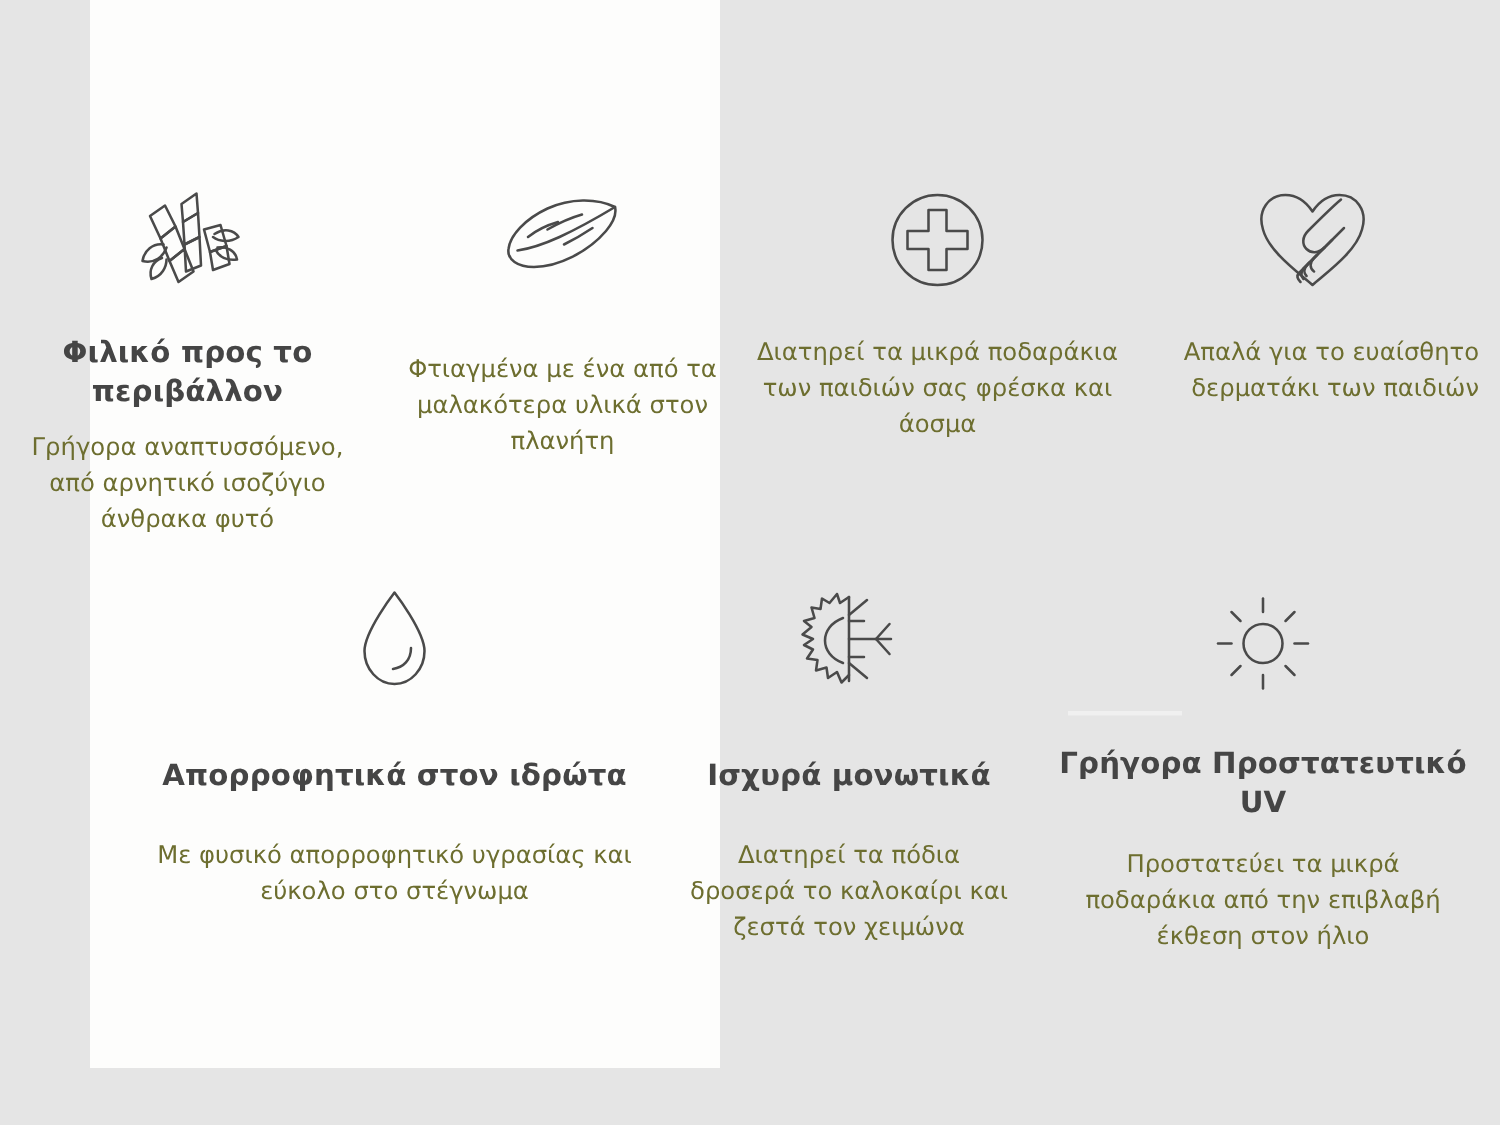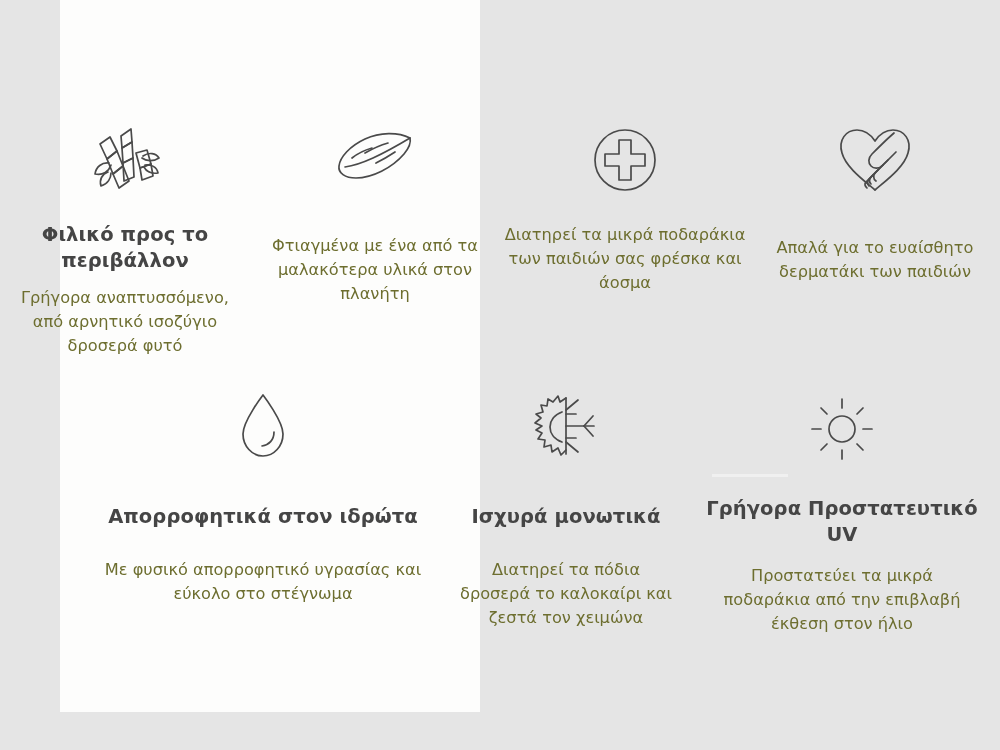--- a/index.html
+++ b/index.html
@@ -89,21 +89,21 @@
   .row-top .c1 .feature-title { width: 200px; }
   .row-top .c1 .feature-desc  { width: 228px; margin-top: 12px; }
 
   .row-top .c2 .feature-title { width: 236px; }
   .row-top .c2 .feature-desc  { width: 208px; margin-top: 38px; }
 
   .row-top .c3 .feature-title { width: 248px; }
   .row-top .c3 .feature-desc  { width: 248px; margin-top: 27px; }
 
   .row-top .c4 .feature-title { width: 230px; }
-  .row-top .c4 .feature-desc  { width: 222px; margin-top: 40px; }
+  .row-top .c4 .feature-desc  { width: 222px; margin-top: 27px; text-align: right; }
 
   
   .row-top .c1 .icon-wrap { height: 92px; }
   .row-top .c2 .icon-wrap { height: 92px; padding-bottom: 8px; }
   .row-top .c3 .icon-wrap { height: 92px; }
   .row-top .c4 .icon-wrap { height: 92px; padding-bottom: 2px; }
 
   
   .row-bottom { padding-left: 91px; }
   .row-bottom .b1 { width: 344px; }
@@ -157,21 +157,21 @@
           <path d="M54 48 L65 44 L67 56 L56 60 Z"></path>
 
           <path d="M23 43 C16 42 10 47 9 54 C17 56 23 51 25 45"></path>
           <path d="M22 52 C16 54 13 60 15 66 C22 64 25 58 25 53"></path>
 
           <path d="M57 36 C63 32 70 33 73 38 C67 42 60 41 56 38"></path>
           <path d="M59 45 C65 44 71 47 72 53 C65 54 60 51 58 47"></path>
         </svg>
       </div>
       <div class="feature-title" style="color: rgb(69, 69, 69);">Φιλικό προς το περιβάλλον</div>
-      <div class="feature-desc" style="color: rgb(109, 110, 47);">Γρήγορα  αναπτυσσόμενο, από αρνητικό ισοζύγιο δροσερά φυτό</div>
+      <div class="feature-desc" style="color: rgb(109, 110, 47);">Γρήγορα  αναπτυσσόμενο, από αρνητικό ισοζύγιο άνθρακα φυτό</div>
     </div>
 
     <div class="feature c2">
       <div class="icon-wrap">
         <svg width="86" height="60" viewBox="0 0 86 60" aria-hidden="true" style="stroke: rgb(74, 74, 74);">
           <path d="M78 10 C66 4 48 4 33 11 C18 18 8 29 7 38 C6 45 13 50 24 50 C40 50 60 40 72 26 C77 20 79 14 78 10 Z"></path>
           <path d="M78 10 C68 16 54 24 41 30 C30 35 20 38 13 39"></path>
           <path d="M56 15 C49 17 40 21 33 25"></path>
           <path d="M40 20 C33 22 25 26 20 30"></path>
           <path d="M63 24 C57 28 50 32 44 35"></path>

